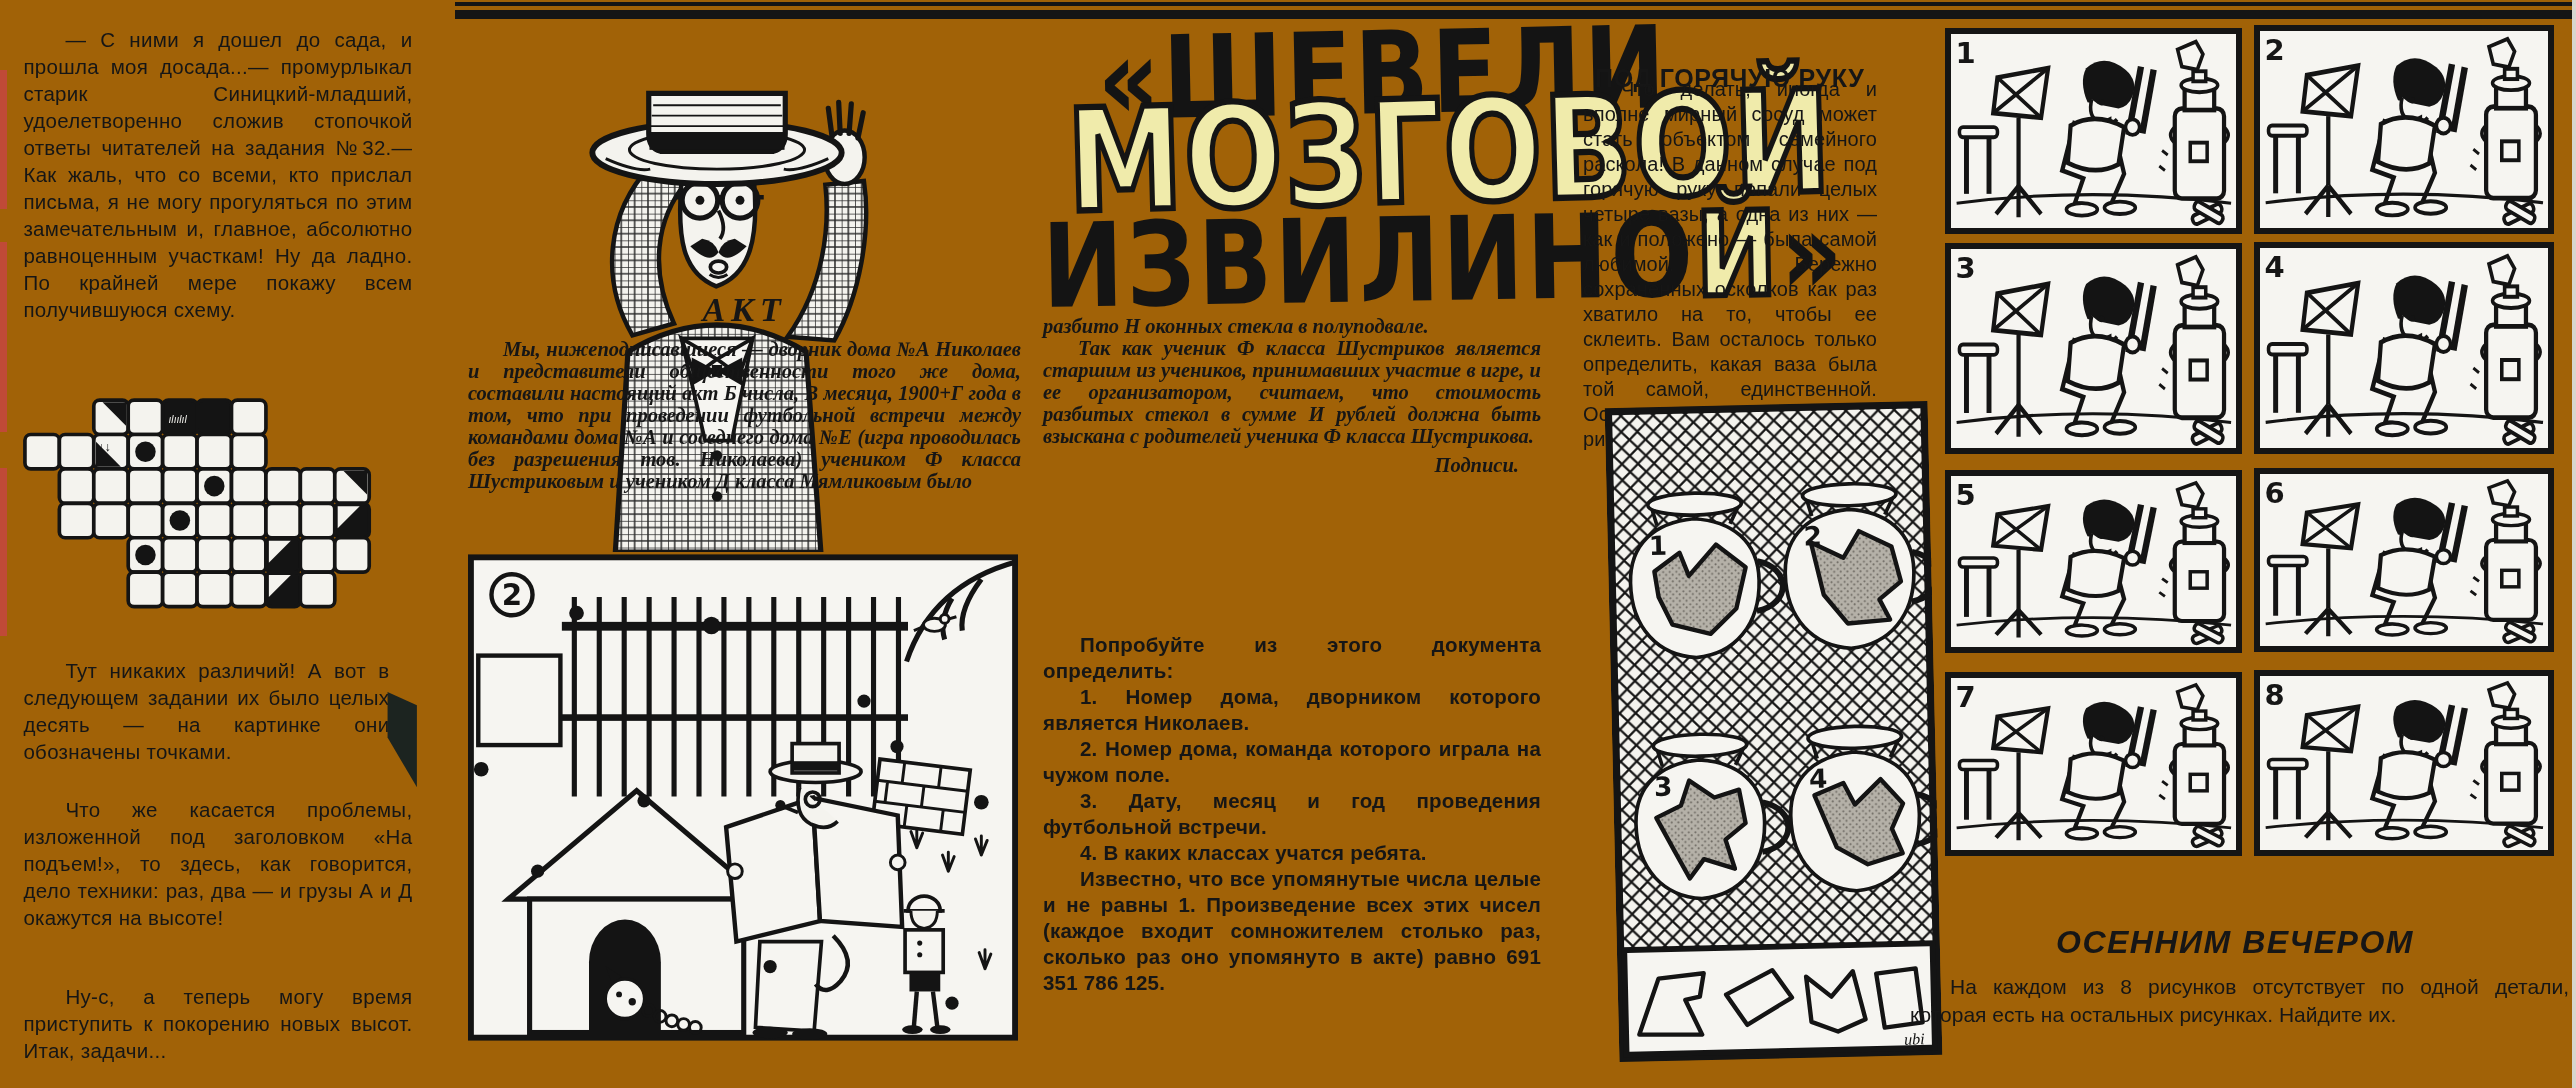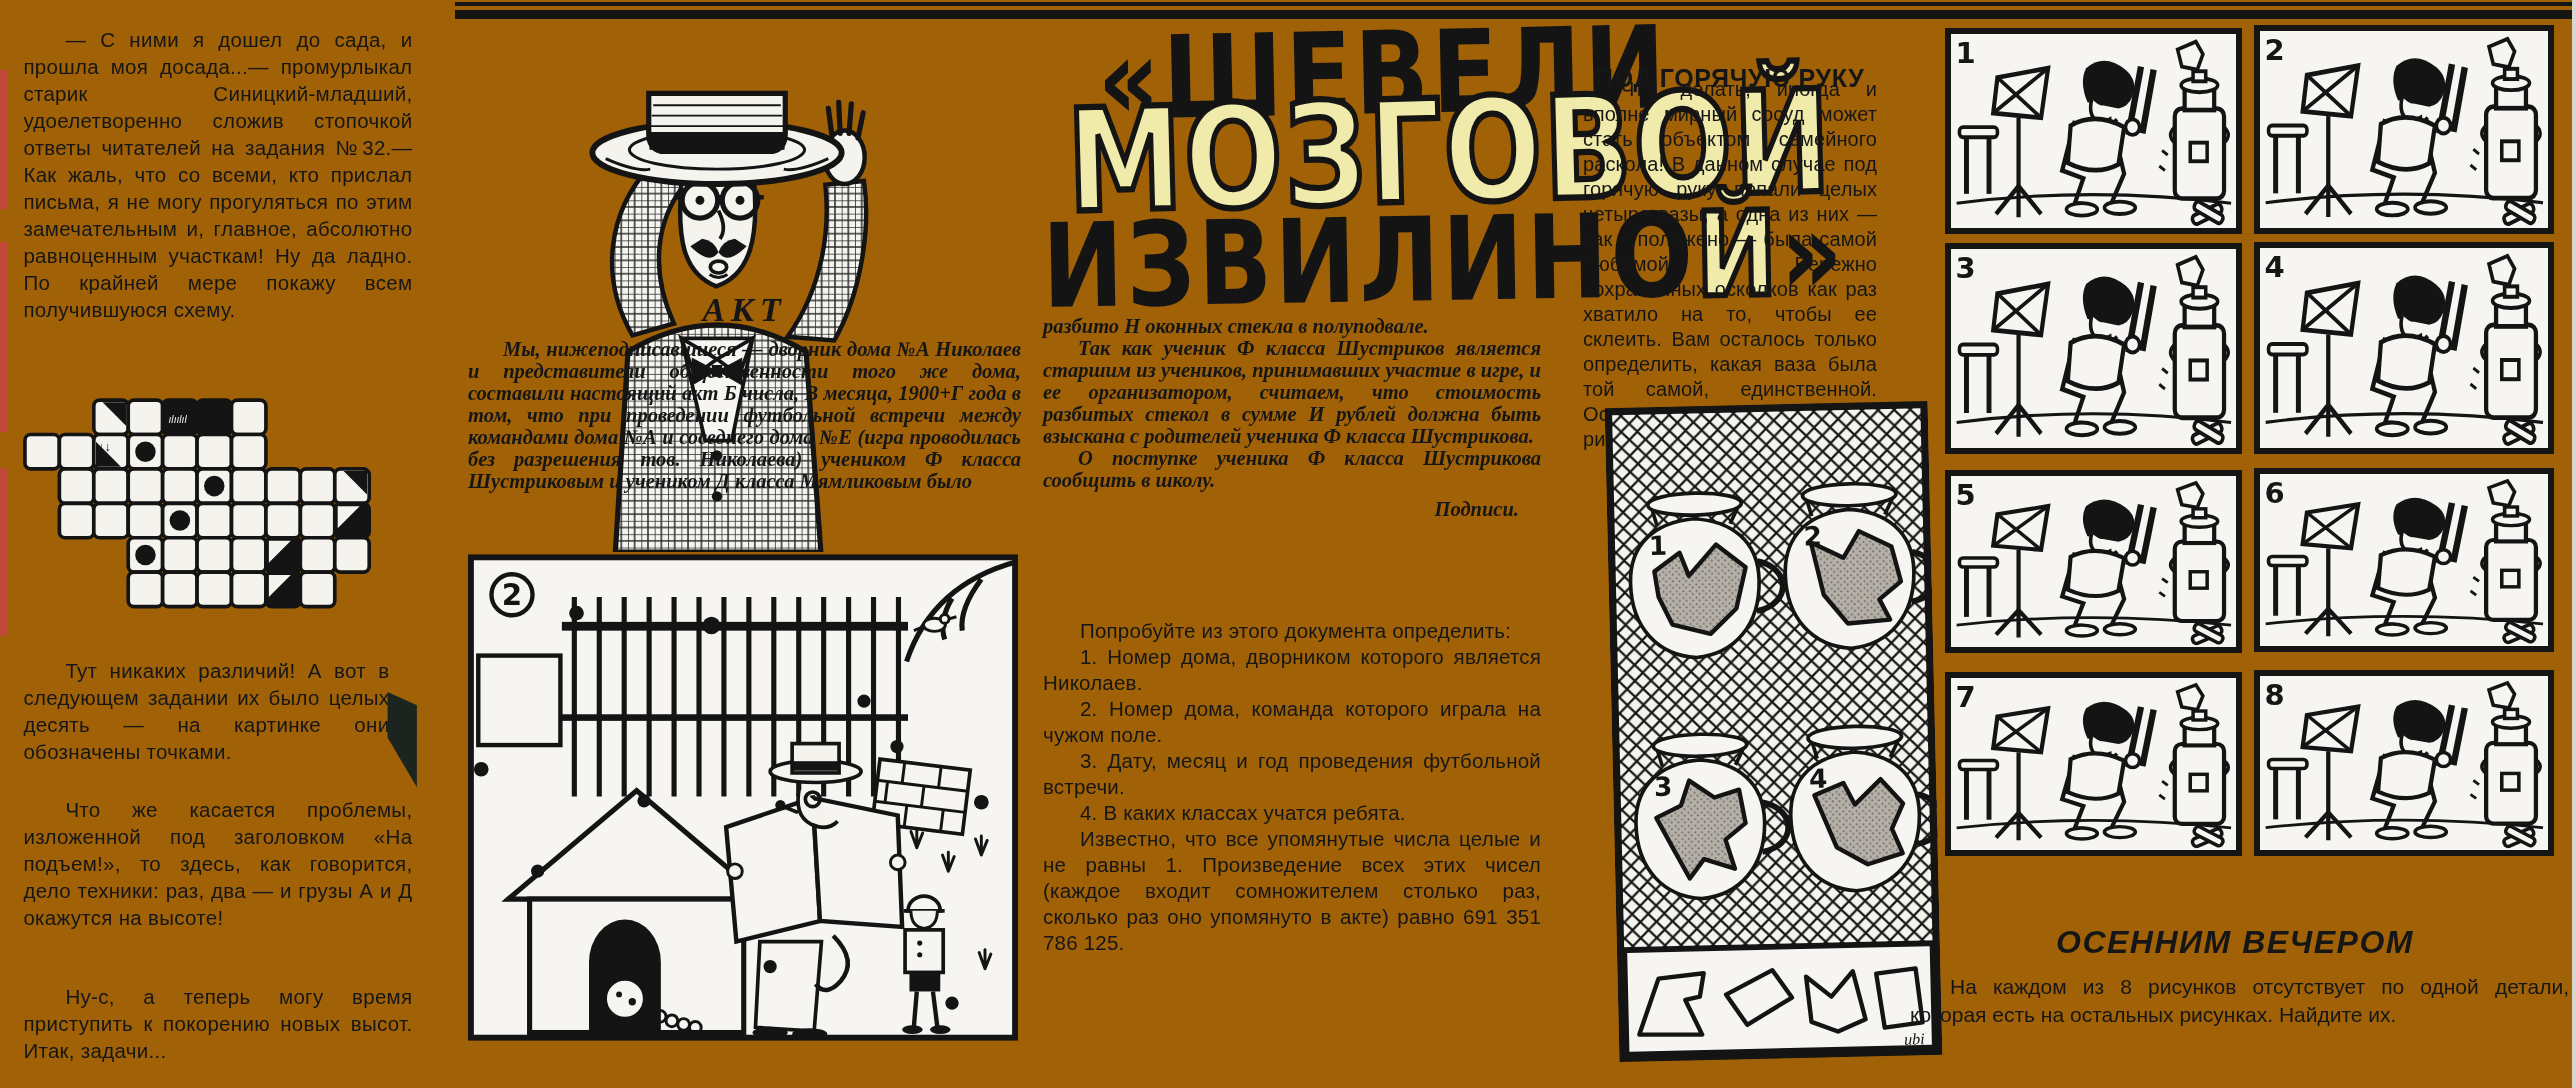--- a/index.html
+++ b/index.html
@@ -305,24 +305,23 @@
       <circle cx="412" cy="562" r="9"></circle>
         <circle cx="660" cy="612" r="9"></circle>
         <circle cx="95" cy="432" r="9"></circle>
       <circle cx="540" cy="200" r="9"></circle>
     </g>
   </svg>
 
   <div class="abs act" style="left:1043px;top:315px;width:498px;">
     <p style="text-indent:0;">разбито Н оконных стекла в полуподвале.</p>
     <p>Так как ученик Ф класса Шустриков является старшим из учеников, принимавших участие в игре, и ее организатором, считаем, что стоимость разбитых стекол в сумме И рублей должна быть взыскана с родителей ученика Ф класса Шустрикова.</p>
-    <p>О поступке ученика Ф класса Шустрикова сообщить в школу.</p>
     <p class="sig">Подписи.</p>
   </div>
-  <div class="abs tasks" style="left:1043px;top:618px;width:498px;">
+  <div class="abs tasks" style="left:1043px;top:632px;width:498px;font-weight:bold;">
     <p>Попробуйте из этого документа определить:</p>
     <p>1. Номер дома, дворником которого является Николаев.</p>
     <p>2. Номер дома, команда которого играла на чужом поле.</p>
     <p>3. Дату, месяц и год проведения футбольной встречи.</p>
     <p>4. В каких классах учатся ребята.</p>
     <p>Известно, что все упомянутые числа целые и не равны 1. Произведение всех этих чисел (каждое входит сомножителем столько раз, сколько раз оно упомянуто в акте) равно 691 351 786 125.</p>
   </div>
 
   <div class="abs hh-head" style="left:1595px;top:64px;">
     <span>ПОД ГОРЯЧУЮ РУКУ</span>

